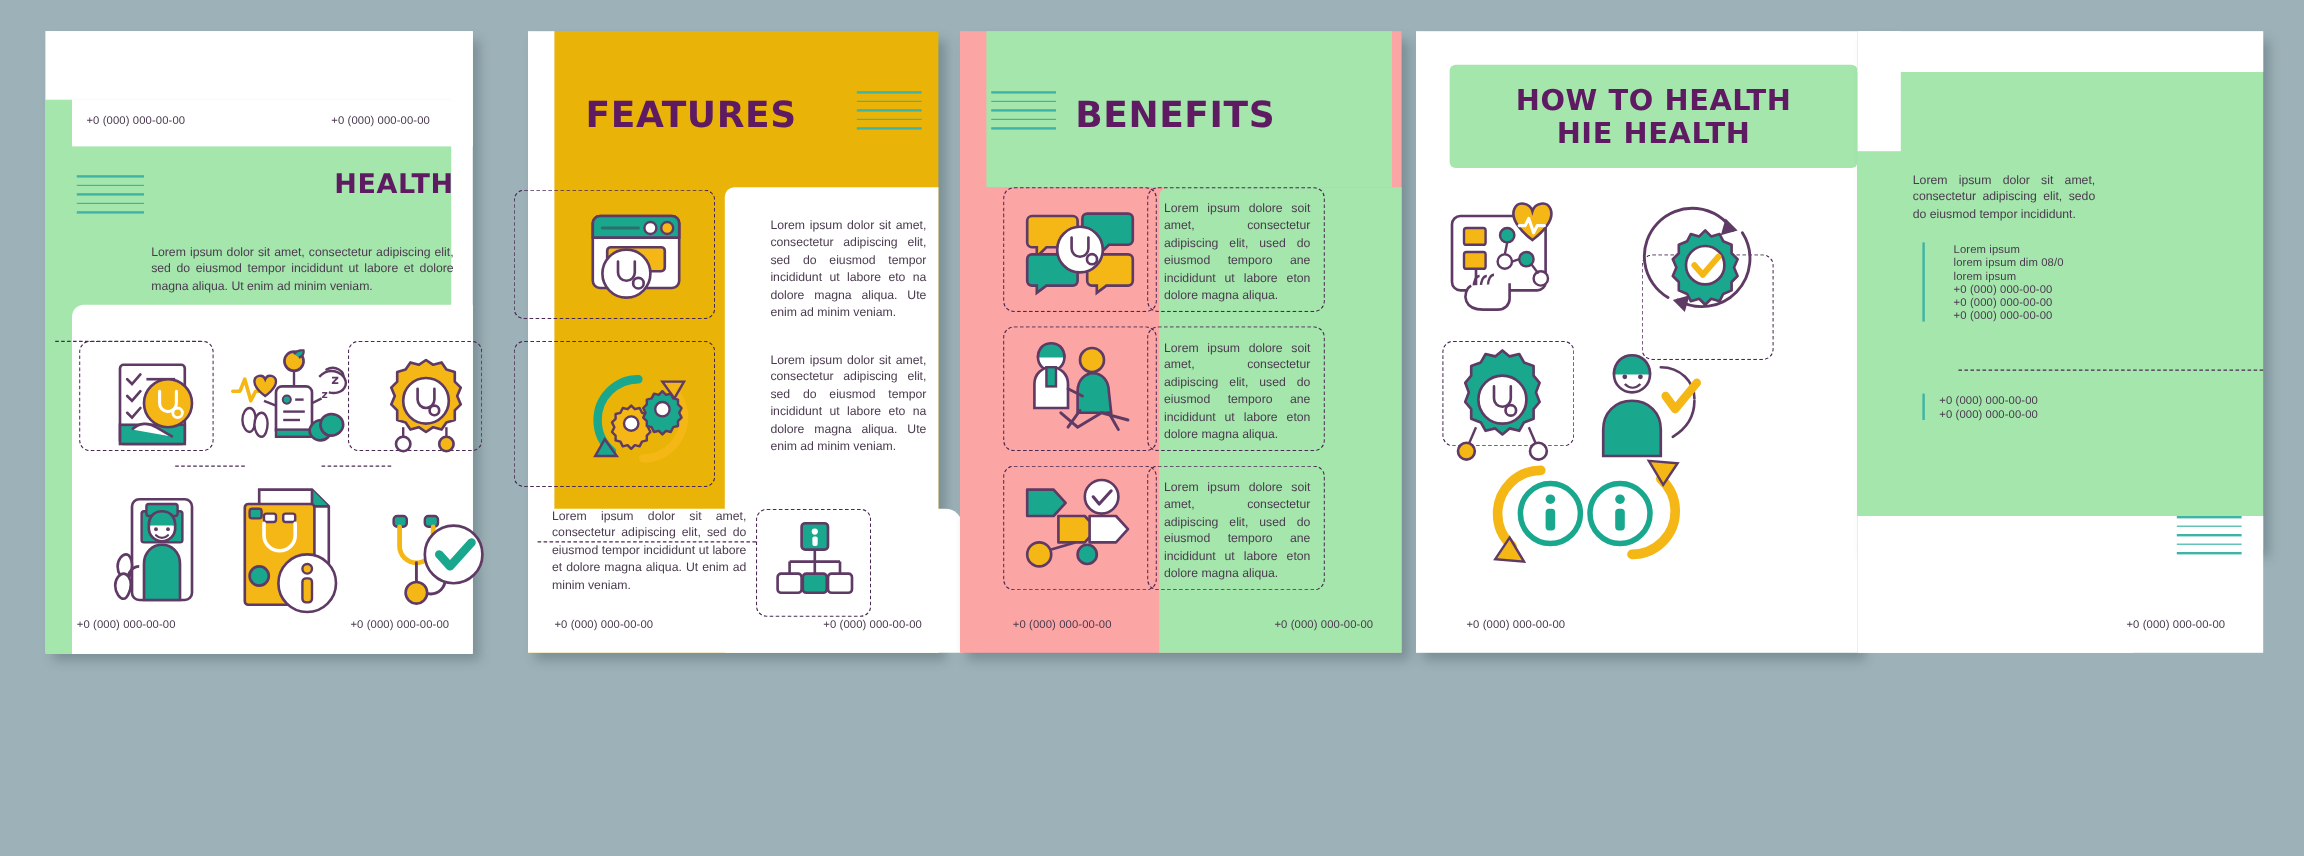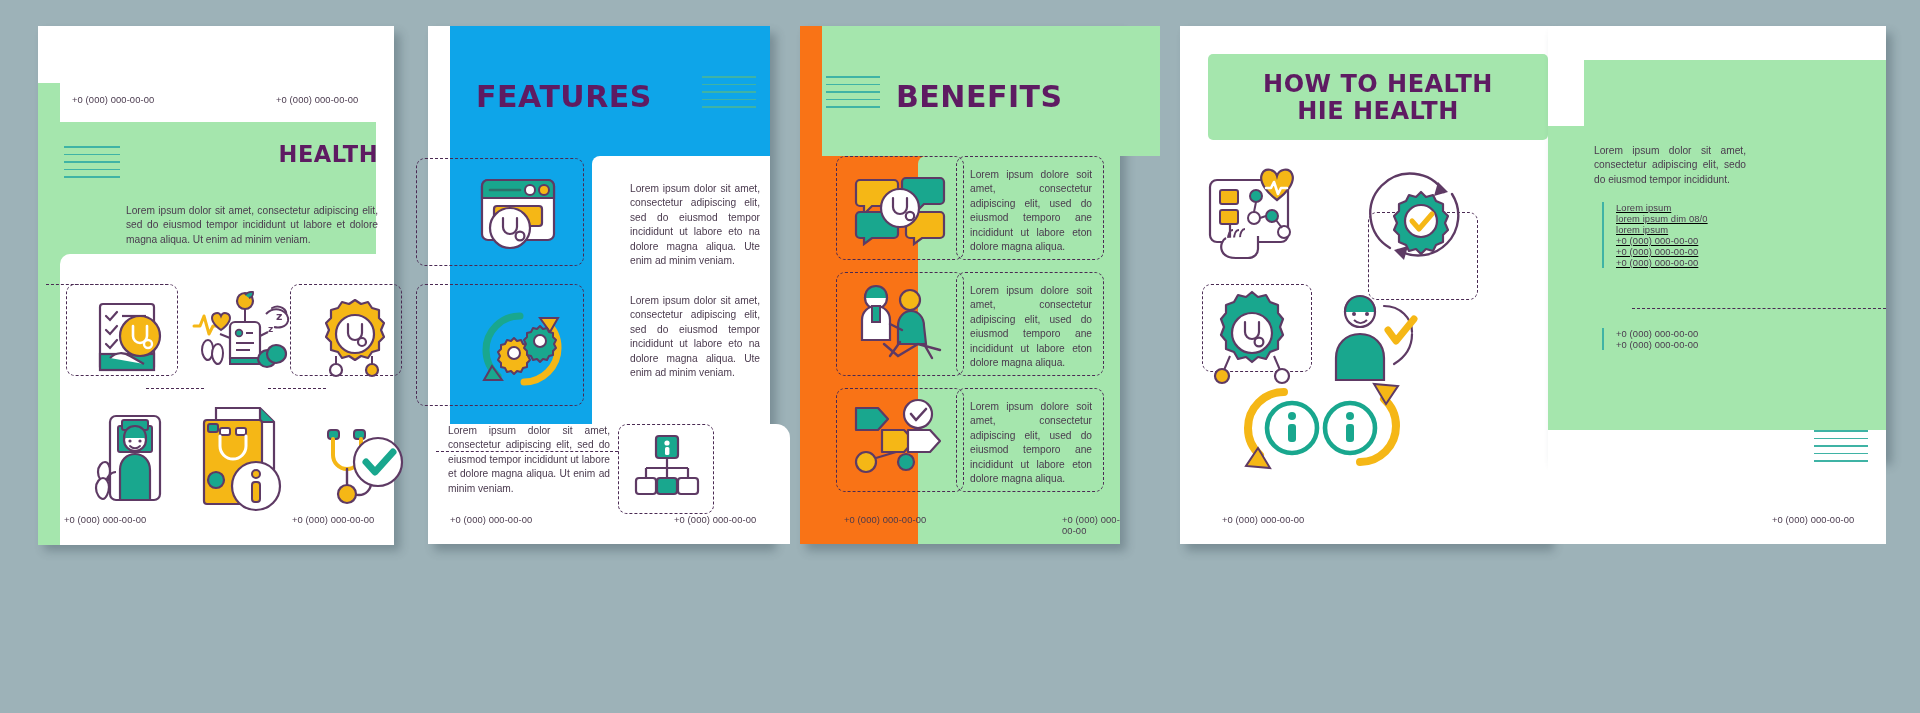--- a/index.html
+++ b/index.html
@@ -27,29 +27,29 @@
 
   
   #p1 { left:38px; width:356px; }
   #p1 .mintblock { position:absolute; left:0px; top:57px; width:338px; height:210px;
                    background:#a5e6ad; border-radius:0 0 14px 0;}
   #p1 .mintleft  { position:absolute; left:0; top:57px; width:22px; height:462px; background:#a5e6ad;}
   #p1 .whitecard { position:absolute; left:22px; top:228px; width:334px; height:291px;
                    background:#fff; border-radius:10px 0 0 0; }
 
   
-  #p2 { left:428px; width:342px; background:#0ea5e9; }
+  #p2 { left:440px; width:342px; background:#eab308; }
   #p2 .wleft { position:absolute; left:0; top:0; width:22px; height:420px; background:#fff; }
   #p2 .wbottom { position:absolute; left:0; bottom:0; width:362px; height:120px; background:#fff;
                  border-radius:0 14px 0 0;}
   #p2 .wright  { position:absolute; right:0; top:130px; width:178px; height:388px; background:#fff;
                  border-radius:8px 0 0 0; }
 
   
-  #p3 { left:800px; width:320px; background:#f97316; }
+  #p3 { left:800px; width:368px; background:#fca5a5; }
   #p3 .mtop   { position:absolute; left:22px; top:0; width:338px; height:130px; background:#a5e6ad;}
   #p3 .mright { position:absolute; right:0; top:130px; width:202px; height:388px; background:#a5e6ad;
                 border-radius:8px 0 0 0;}
 
   
   #p4 { left:1180px; width:368px; background:#fff; }
   #p4 .mhead { position:absolute; left:28px; top:28px; width:340px; height:86px;
                background:#a5e6ad; border-radius:5px;}
   #p4out { position:absolute; left:1548px; top:26px; width:338px; height:432px; }
 
@@ -390,21 +390,21 @@
   </div>
 
   <div id="p4out" style="background:#a5e6ad;box-shadow:6px 7px 9px rgba(40,60,70,.30);">
     <div style="position:absolute;left:0;top:0;width:338px;height:34px;background:#fff;"></div>
     <div style="position:absolute;left:0;top:0;width:36px;height:100px;background:#fff;"></div>
     <div style="position:absolute;left:0;top:404px;width:338px;height:114px;background:#fff;"></div>
     <div style="position:absolute;left:0;top:404px;width:230px;height:114px;background:#fff;"></div>
 
     <div class="body-txt" style="position:absolute;left:46px;top:118px;width:152px;">Lorem ipsum dolor sit amet, consectetur adipiscing elit, sedo do eiusmod tempor incididunt.</div>
 
-    <div style="position:absolute;left:54px;top:176px;width:160px;border-left:2.4px solid #3fb3a5;padding-left:12px;text-decoration:underline;">
+    <div style="position:absolute;left:54px;top:176px;width:160px;border-left:2.4px solid #3fb3a5;padding-left:24px;">
       <div class="phone">Lorem ipsum</div>
       <div class="phone">lorem ipsum dim 08/0</div>
       <div class="phone">lorem ipsum</div>
       <div class="phone">+0 (000) 000-00-00</div>
       <div class="phone">+0 (000) 000-00-00</div>
       <div class="phone">+0 (000) 000-00-00</div>
     </div>
 
     <div style="position:absolute;left:84px;top:282px;width:254px;border-top:1.8px dashed #4a2a53;"></div>
 

